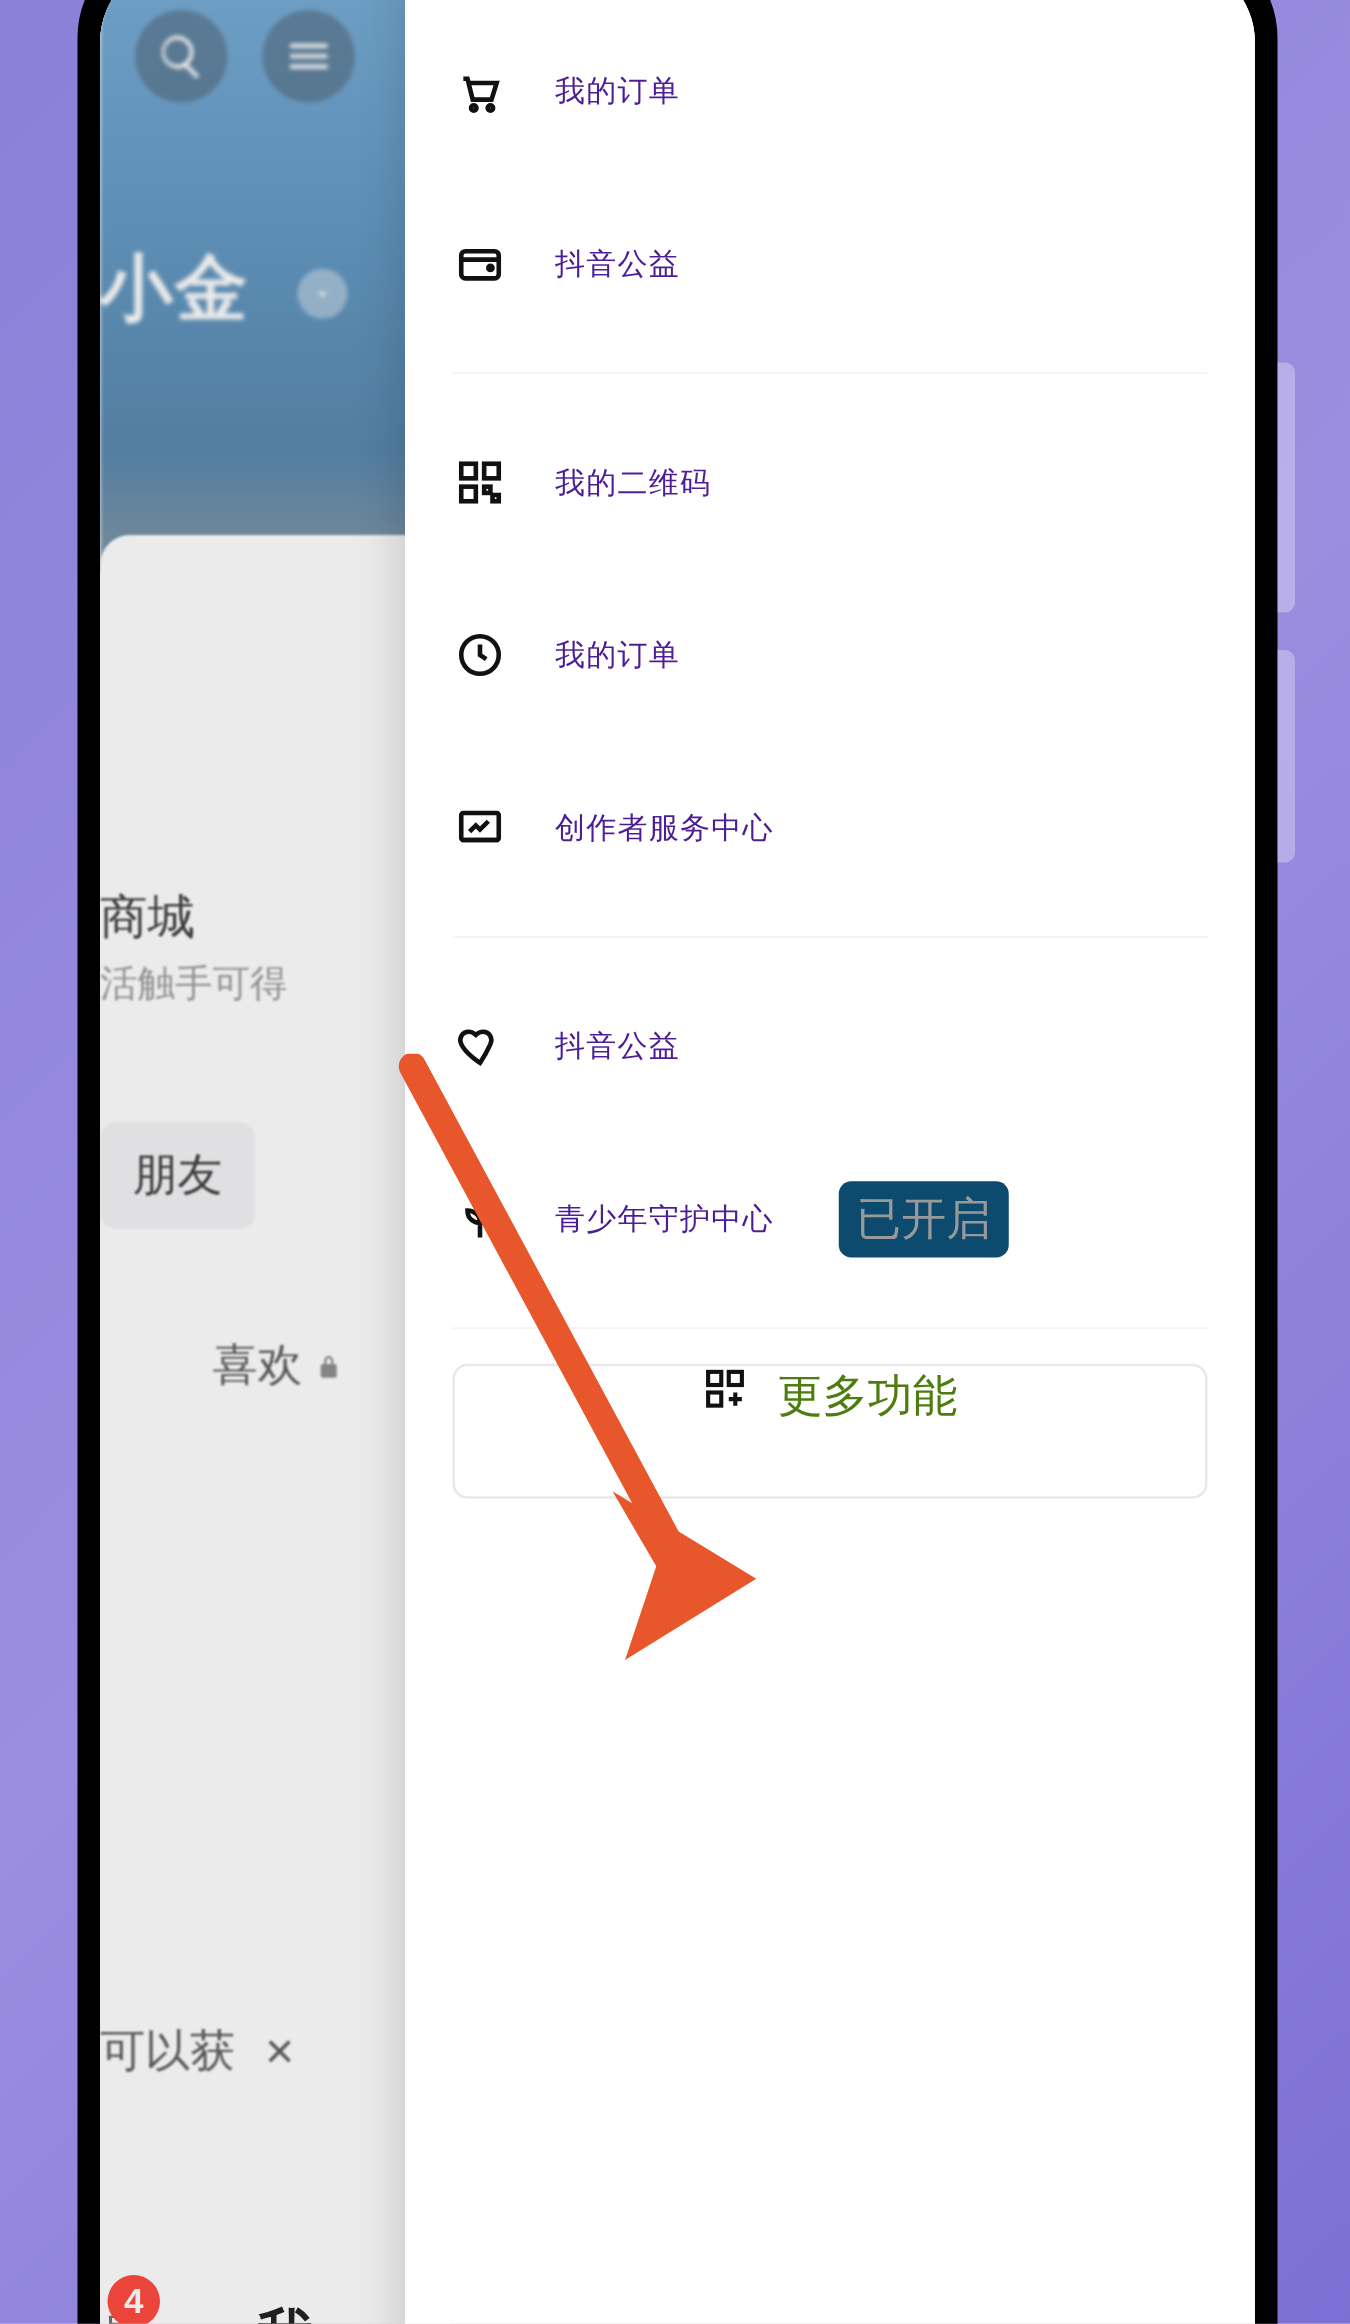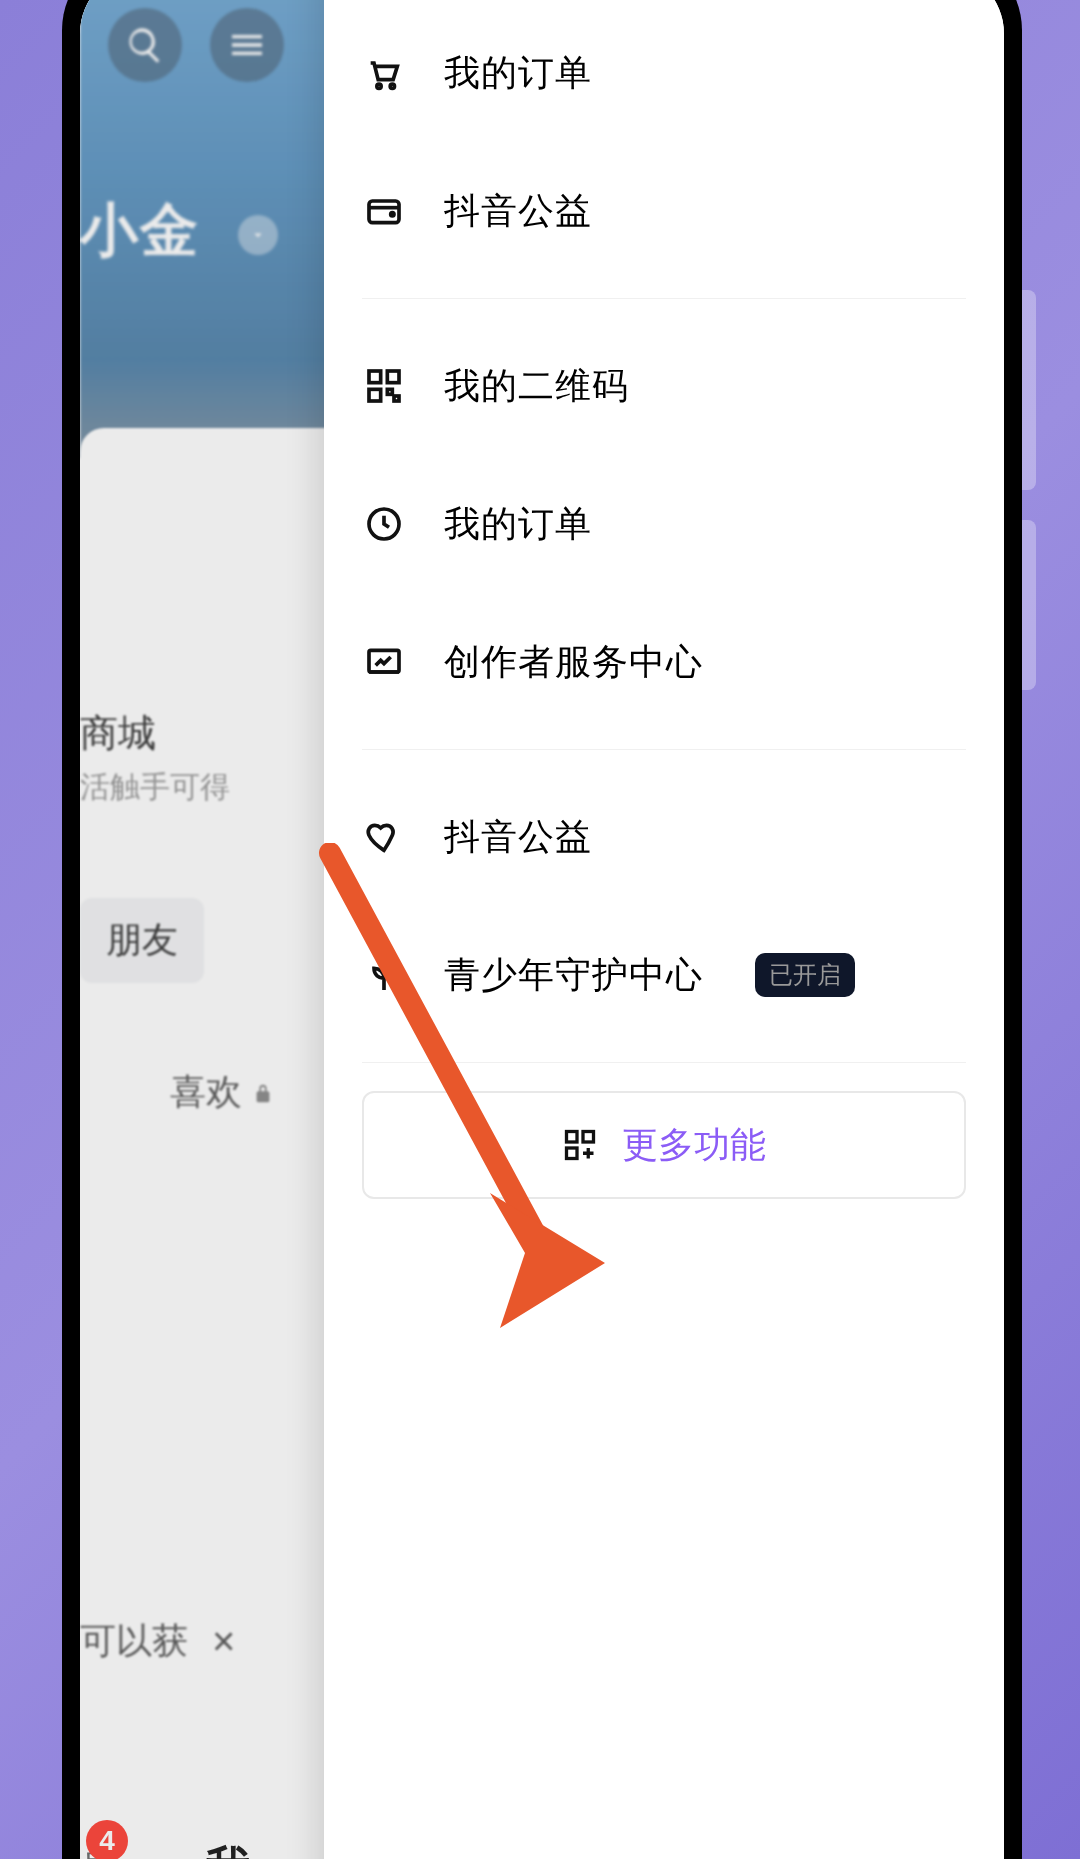--- a/index.html
+++ b/index.html
@@ -176,49 +176,49 @@
     .menu-icon {
       width: 44px;
       height: 44px;
       display: flex;
       align-items: center;
       justify-content: center;
       color: #111;
     }
     .menu-icon svg { width: 40px; height: 40px; stroke: #111; stroke-width: 2.2; fill: none; }
     .menu-label {
-      font-size: 36px;
-      color: #000000;
+      font-size: 24px;
+      color: #4c1d95;
       font-weight: 400;
       letter-spacing: 1px;
     }
     .menu-badge {
-      font-size: 24px;
+      font-size: 36px;
       color: #999;
-      background: #0f172a;
+      background: #0c4a6e;
       padding: 6px 14px;
       border-radius: 10px;
       margin-left: 14px;
     }
     .divider {
       height: 1px;
       background: #f0f0f0;
       margin: 18px 0;
     }
     .more-button {
       margin-top: 28px;
       height: 108px;
       border: 2px solid #e8e8e8;
       border-radius: 12px;
       display: flex;
-      align-items: center;
+      align-items: flex-start;
       justify-content: center;
       gap: 24px;
       font-size: 36px;
-      color: #8b5cf6;
+      color: #4d7c0f;
       background:#fff;
     }
     .more-button svg { width:36px;height:36px; stroke:#111; stroke-width:2.2; fill:none;}
     .arrow-annotation {
       position: absolute;
       left: 230px;
       top: 875px;
       pointer-events: none;
       z-index: 50;
     }

